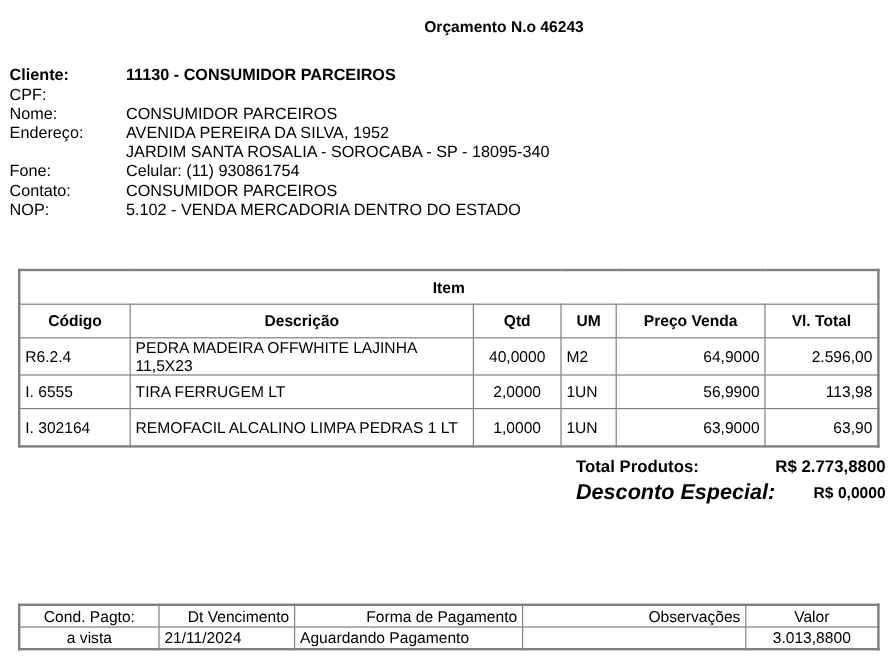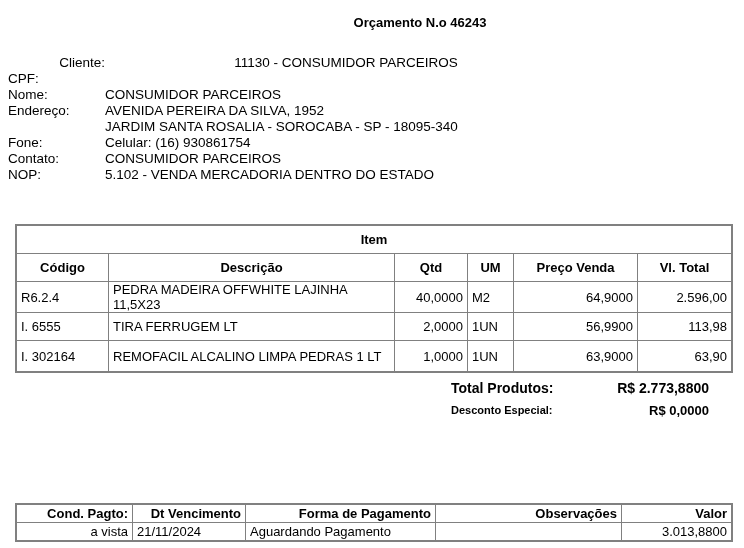--- a/index.html
+++ b/index.html
@@ -10,57 +10,57 @@
   .title {
     position: absolute; top: 15px; left: 0; width: 744px; text-align: center;
     font-weight: bold; font-size: 13px; margin-left: 48px;
   }
   .client {
     position: absolute; top: 55px; left: 8px;
     border-collapse: collapse;
   }
   .client td { padding: 0; line-height: 16px; vertical-align: top; font-size: 13.5px; }
   .client td.lbl { width: 97px; }
-  .client tr.bold td { font-weight: normal; text-align: right; }
+  .client tr.bold td { font-weight: bold; }
 
   table.items {
     position: absolute; top: 224px; left: 15px; width: 718px;
     border-collapse: collapse; border: 2px solid #808080;
   }
   table.items th, table.items td {
     border: 1px solid #808080; padding: 6px 4px; font-size: 13px; line-height: 15px;
   }
   table.items th { font-weight: bold; text-align: center; }
   table.items td { height: 15px; }
   table.items tr.r-tall td { height: 30px; padding-top: 0; padding-bottom: 0; }
   .left { text-align: right; }
   .right { text-align: right; }
-  .center { text-align: right; }
+  .center { text-align: center; }
 
   .totals {
-    position: absolute; top: 376px; left: 451px; width: 258px;
+    position: absolute; top: 376px; left: 480px; width: 258px;
     border-collapse: collapse;
   }
   .totals td { padding: 0; font-weight: bold; white-space: nowrap; }
   .totals td.v { text-align: right; font-size: 13px; }
   .totals tr.t1 td { height: 23px; font-size: 14px; }
   .totals tr.t2 td { height: 23px; font-size: 14px; }
-  .totals tr.t3 td.k { font-size: 11px; }
+  .totals tr.t3 td.k { font-size: 18px; font-style: italic; }
   .totals tr.t3 td { height: 22px; }
   .totals tr.t4 td.k { font-size: 19px; }
   .totals tr.t4 td { height: 28px; }
 
   table.pay {
     position: absolute; top: 503px; left: 15px; width: 718px;
     border-collapse: collapse; border: 2px solid #808080;
   }
   table.pay th, table.pay td {
     border: 1px solid #808080; padding: 0 4px; font-size: 13px; line-height: 17px;
   }
-  table.pay th { font-weight: bold; }
+  table.pay th { font-weight: normal; }
 </style>
 </head>
 <body>
 
 <div class="title">Orçamento N.o 46243</div>
 
 <table class="client">
   <tbody>
       <tr class="bold">
     <td class="lbl">Cliente:</td>
@@ -77,21 +77,21 @@
   <tr>
     <td class="lbl">Endereço:</td>
     <td>AVENIDA PEREIRA DA SILVA, 1952</td>
   </tr>
   <tr>
     <td class="lbl"></td>
     <td>JARDIM SANTA ROSALIA - SOROCABA - SP - 18095-340</td>
   </tr>
   <tr>
     <td class="lbl">Fone:</td>
-    <td>Celular: (16) 930861754</td>
+    <td>Celular: (11) 930861754</td>
   </tr>
   <tr>
     <td class="lbl">Contato:</td>
     <td>CONSUMIDOR PARCEIROS</td>
   </tr>
   <tr>
     <td class="lbl">NOP:</td>
     <td>5.102 - VENDA MERCADORIA DENTRO DO ESTADO</td>
   </tr>
 </tbody>

